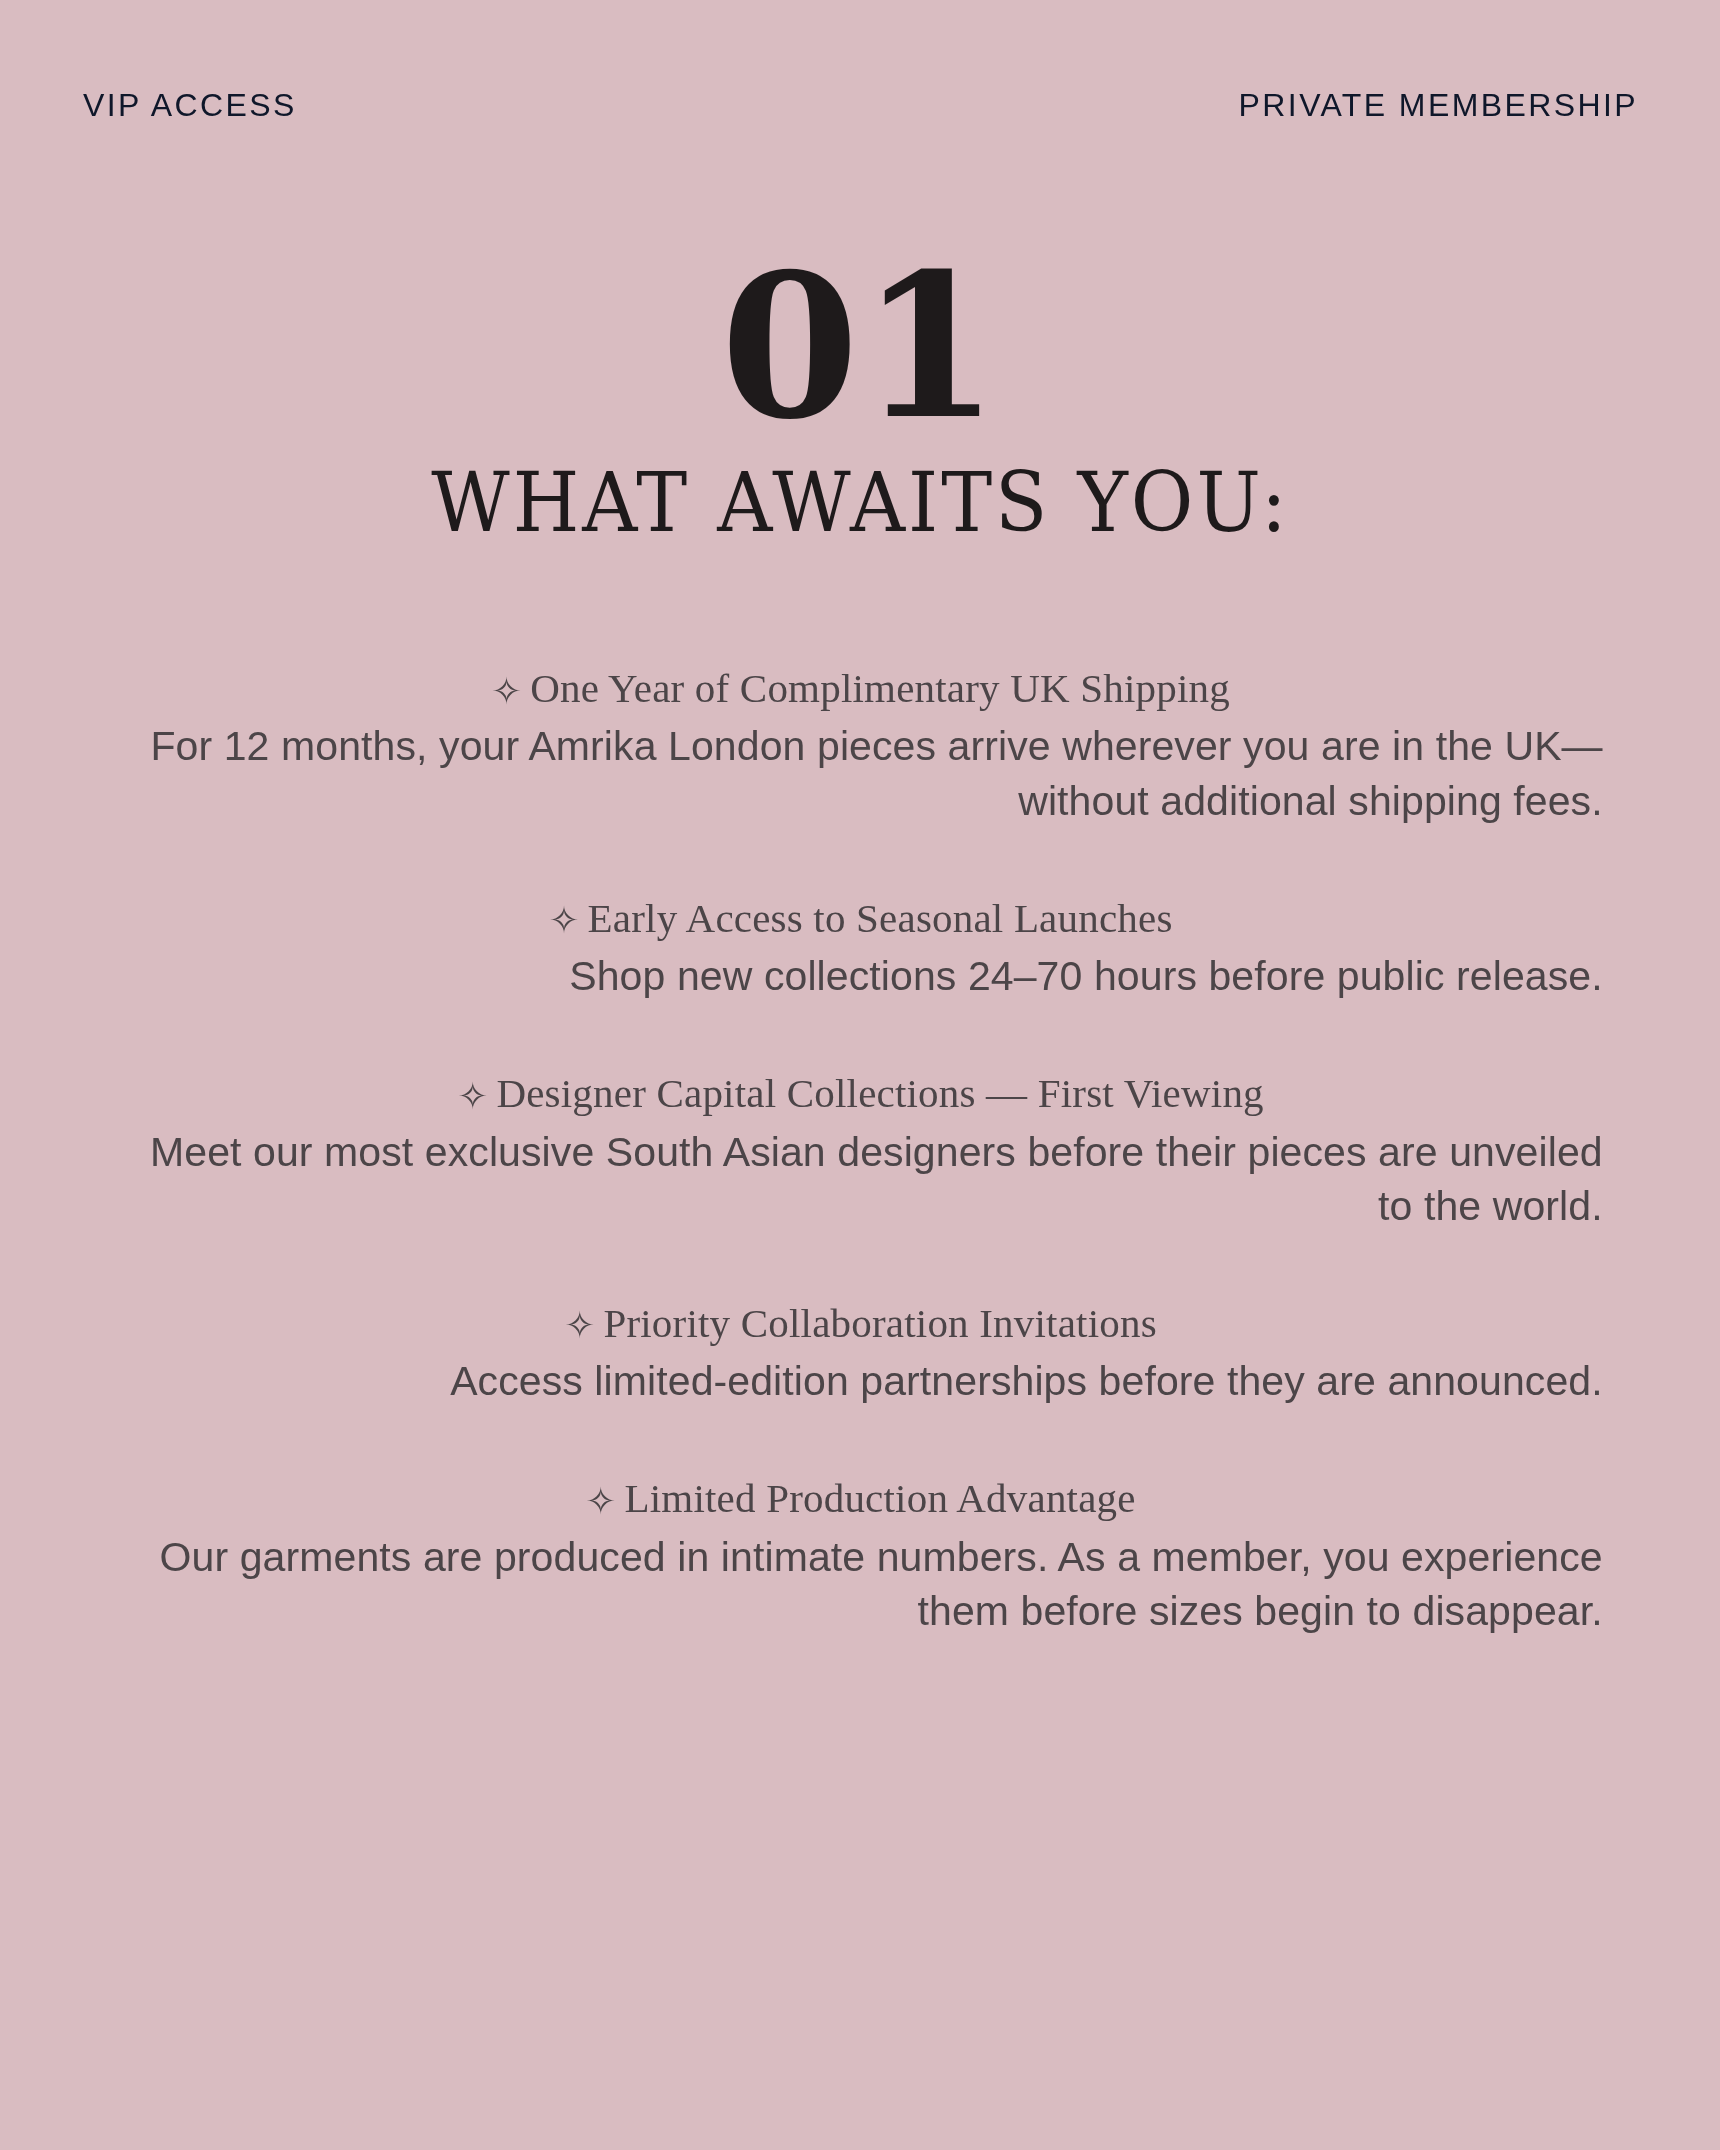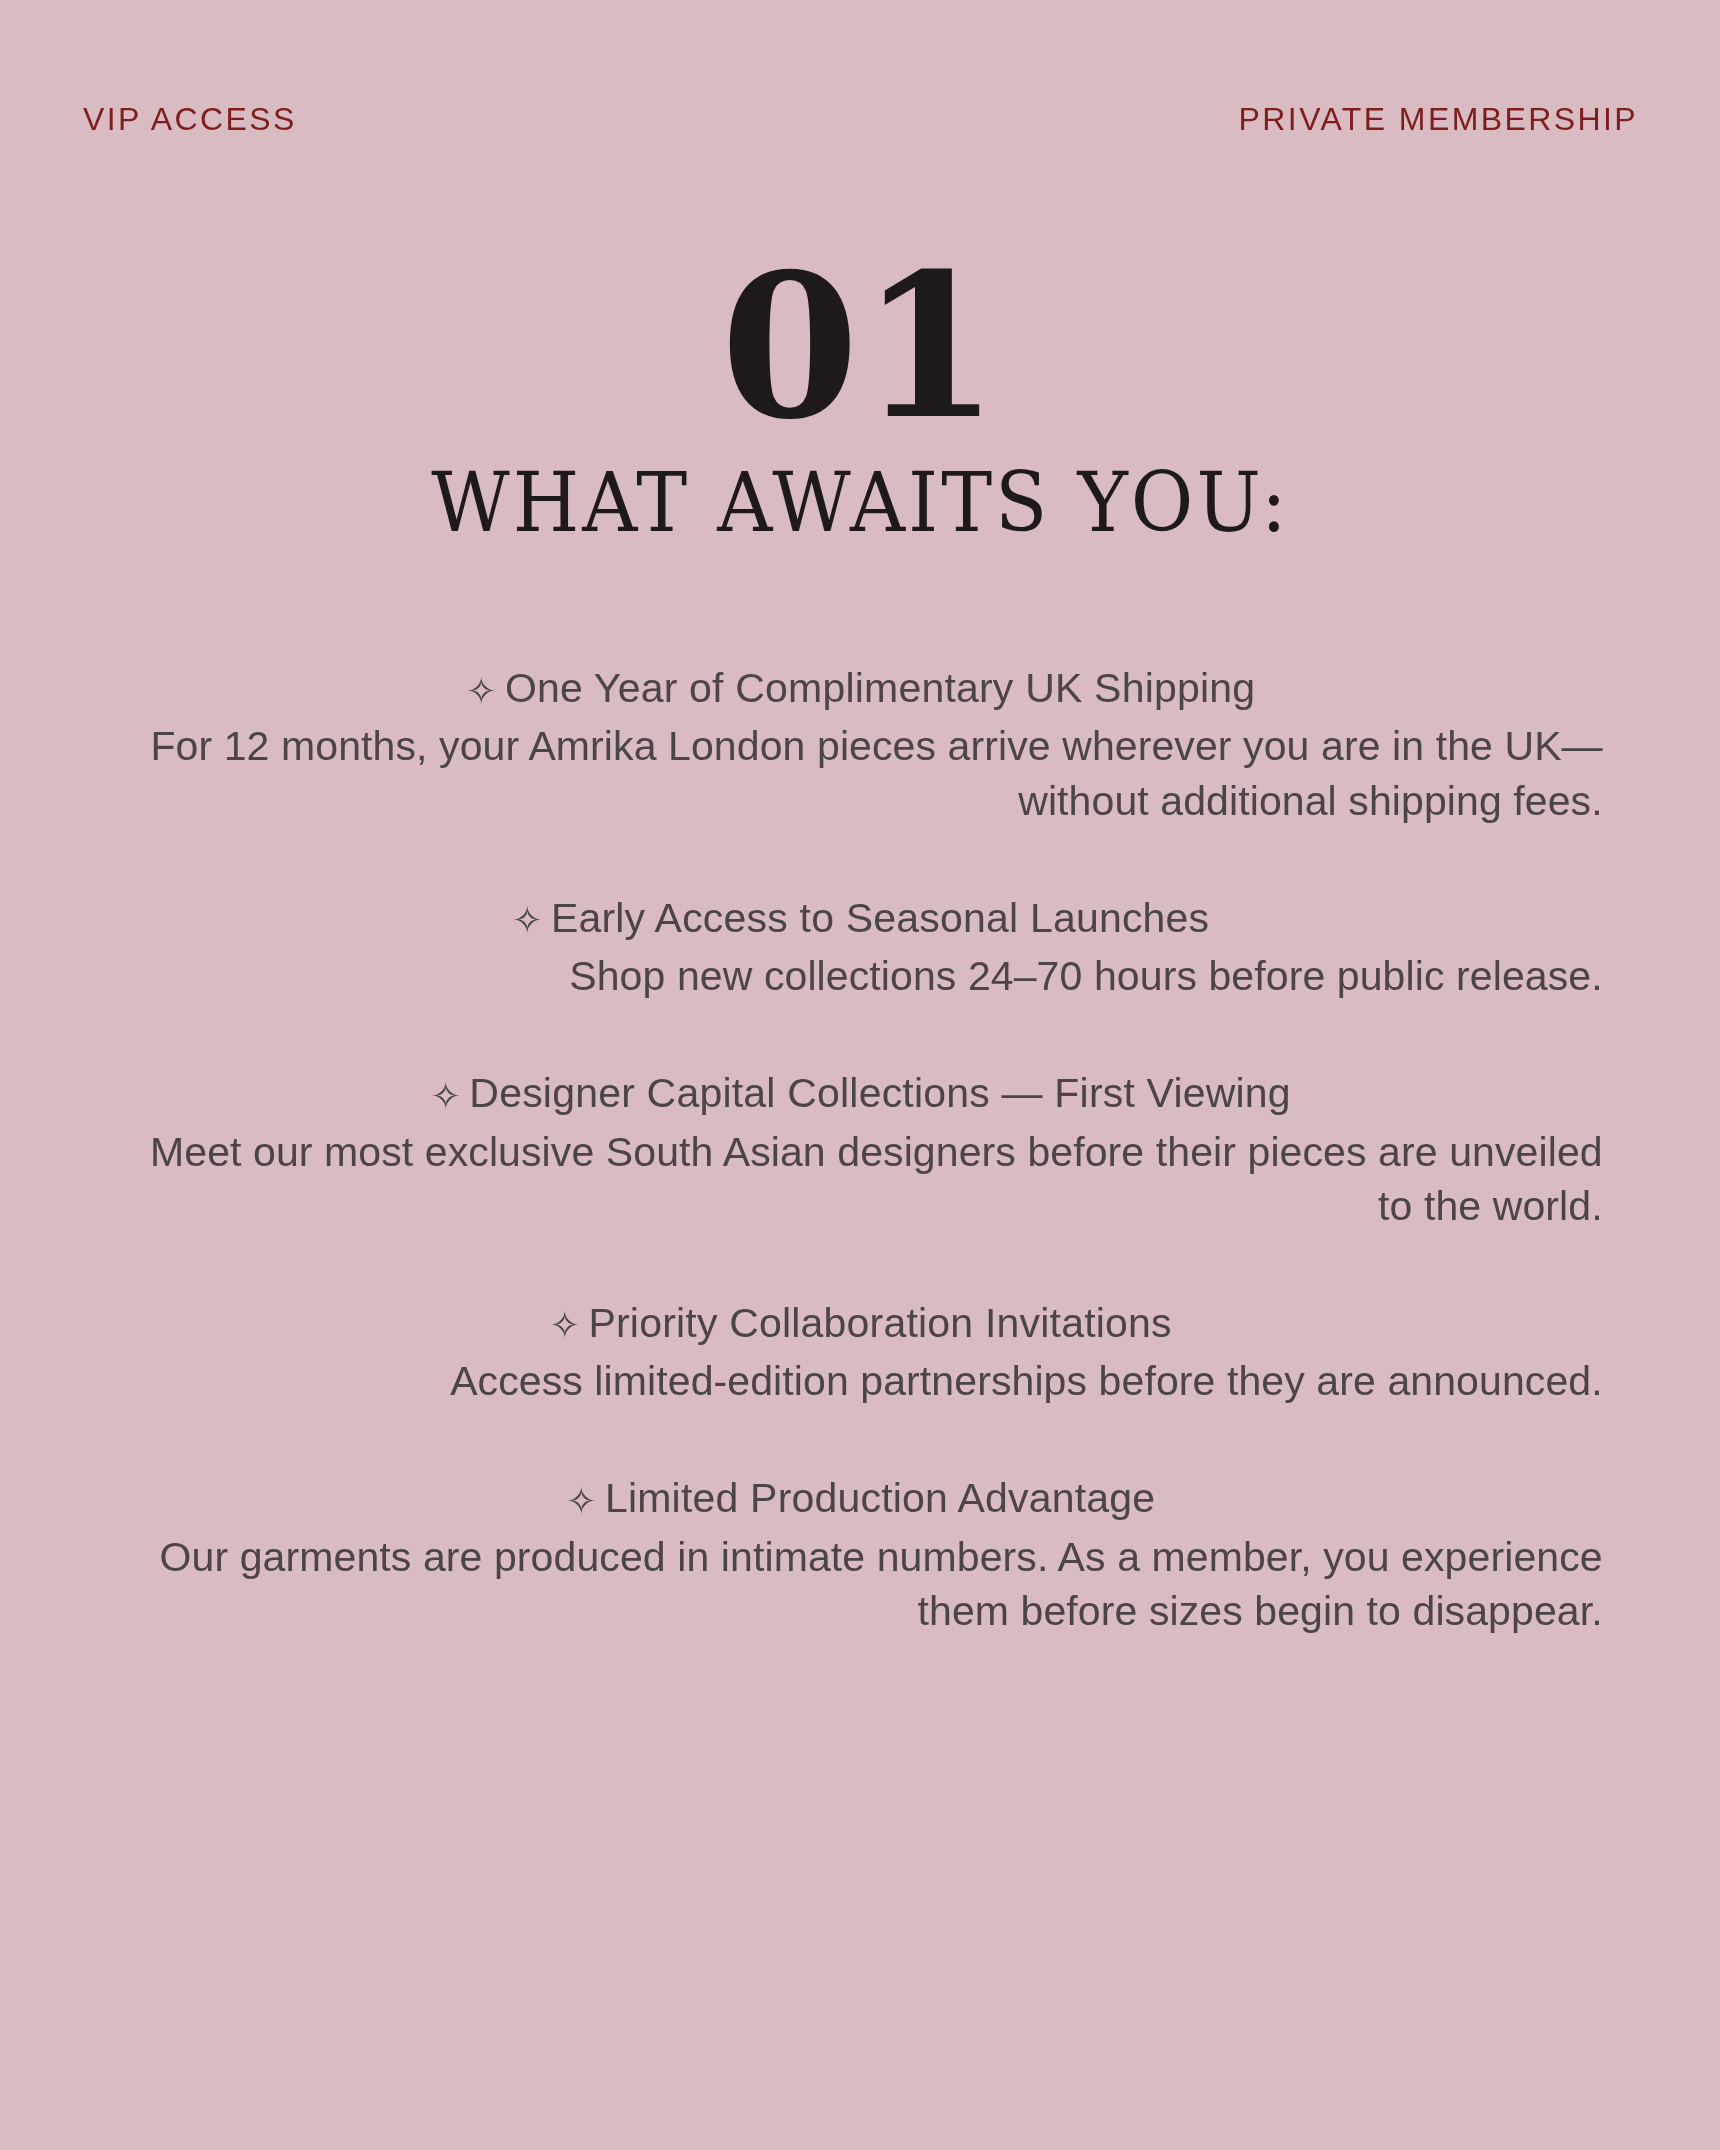--- a/index.html
+++ b/index.html
@@ -30,24 +30,23 @@
     right: 83px;
     display: flex;
     align-items: flex-start;
     justify-content: space-between;
   }
   .eyebrow {
     font-family: "Liberation Sans", sans-serif;
     font-size: 32px;
     font-weight: 400;
     letter-spacing: 2.4px;
-    color: #7f1d1d;
+    color: #0f172a;
     white-space: nowrap;
     line-height: 1;
-    margin-top: 14px;
   }
   .eyebrow.right {
     letter-spacing: 2.4px;
   }
 
   
   .numeral {
     position: absolute;
     top: 239px;
     left: 0;
@@ -87,21 +86,21 @@
     width: 1513px;
     text-align: center;
   }
   .benefit {
     margin: 0 0 65px 0;
   }
   .benefit:last-child {
     margin-bottom: 8px;
   }
   .benefit-title {
-    font-family: Liberation Sans, sans-serif;
+    font-family: Liberation Serif, serif;
     font-size: 41px;
     font-weight: 400;
     color: #4c4548;
     line-height: 1.22;
     letter-spacing: 0.2px;
     margin: 0 0 6.4px 0;
   }
   .star-icon {
     display: inline-block;
     color: #4c4548;

